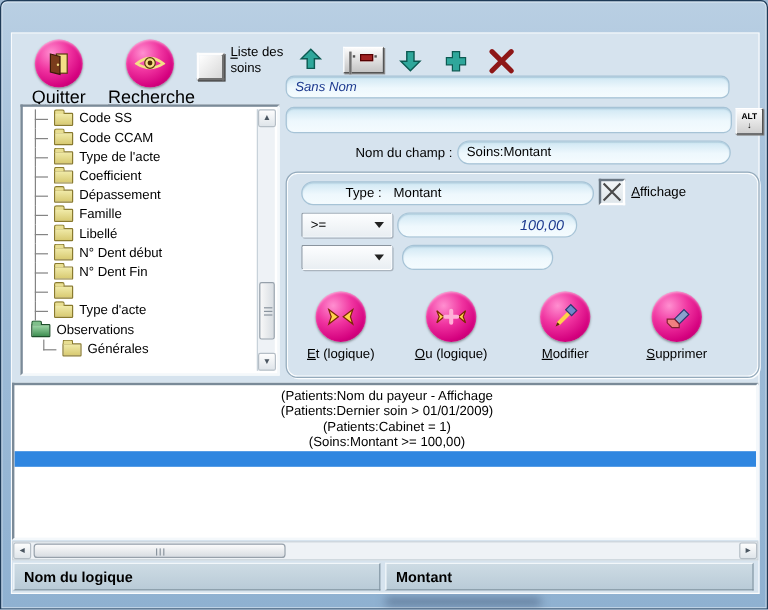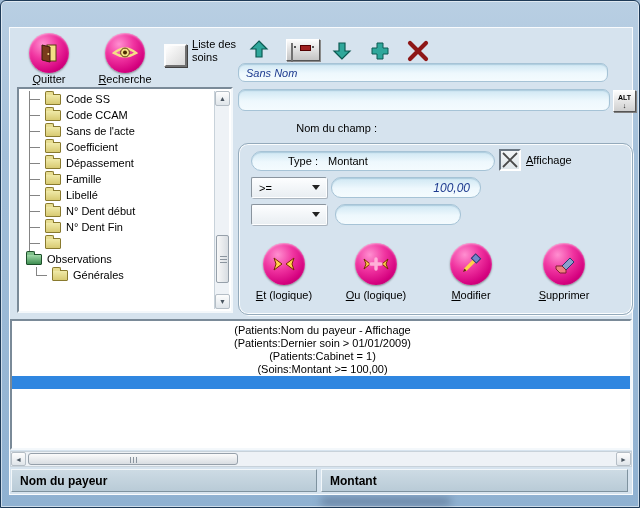--- a/index.html
+++ b/index.html
@@ -25,21 +25,21 @@
   
   .client { position:absolute; left:8px; top:26px; width:624px; height:468px;
     background:#d6e3ee; box-shadow:inset 0 0 0 1px rgba(255,255,255,.85); }
 
   
   .round-btn { position:absolute; width:40px; height:40px; border-radius:50%;
     background:radial-gradient(circle at 35% 28%, #ff8fd0 0%, #f034a0 38%, #d4007e 72%, #8f0055 100%);
     box-shadow:0 1px 2px rgba(0,0,0,.4), inset 0 1px 2px rgba(255,255,255,.5);
     display:flex; align-items:center; justify-content:center; cursor:pointer; }
   .round-btn svg { display:block; }
-  .tool-label { position:absolute; width:70px; text-align:center; font-size:11px; color:#000; }
+  .tool-label { position:absolute; width:70px; text-align:center; font-size:15px; color:#000; }
   .ul::first-letter { text-decoration:underline; }
 
   .cb3d { position:absolute; width:23px; height:23px; background:linear-gradient(135deg,#ffffff,#d8d8d8);
     border-top:2px solid #fdfdfd; border-left:2px solid #fdfdfd;
     border-right:2px solid #707070; border-bottom:2px solid #707070;
     box-shadow:1px 1px 0 #404040; cursor:pointer; }
   .cb-label2 { position:absolute; font-size:11px; line-height:13px; color:#000; width:62px; }
 
   .icon-btn { position:absolute; cursor:pointer; }
   .cassette { width:34px; height:22px; background:linear-gradient(180deg,#fcfcfc,#c4c4c4);
@@ -207,37 +207,38 @@
     </div>
 
     <div class="pill r6 navy field-text" style="left:229px;top:36px;width:370px;height:19px;">Sans Nom</div>
     <div class="pill r6 field-text" style="left:229px;top:62px;width:372px;height:22px;"></div>
     <div class="alt-btn" style="left:604px;top:63px;">
       <span>ALT</span><br>
       <span>↓</span>
     </div>
 
     <div class="plain-label" style="left:260px;top:95px;width:108px;text-align:right;">Nom du champ :</div>
+    <div class="pill r10 field-text" style="left:372px;top:90px;width:228px;height:20px;">Soins:Montant</div>
 
     <div class="treebox">
       <div class="tree-items">
           <div class="tree-row">
             <span class="tcon"></span>
             <span class="ficon"></span>
             <span class="tlabel">Code SS</span>
           </div>
           <div class="tree-row">
             <span class="tcon"></span>
             <span class="ficon"></span>
             <span class="tlabel">Code CCAM</span>
           </div>
           <div class="tree-row">
             <span class="tcon"></span>
             <span class="ficon"></span>
-            <span class="tlabel">Sans de l'acte</span>
+            <span class="tlabel">Type de l'acte</span>
           </div>
           <div class="tree-row">
             <span class="tcon"></span>
             <span class="ficon"></span>
             <span class="tlabel">Coefficient</span>
           </div>
           <div class="tree-row">
             <span class="tcon"></span>
             <span class="ficon"></span>
             <span class="tlabel">Dépassement</span>
@@ -259,20 +260,25 @@
           </div>
           <div class="tree-row">
             <span class="tcon"></span>
             <span class="ficon"></span>
             <span class="tlabel">N° Dent Fin</span>
           </div>
           <div class="tree-row">
             <span class="tcon"></span>
             <span class="ficon"></span>
             <span class="tlabel"></span>
+          </div>
+          <div class="tree-row">
+            <span class="tcon"></span>
+            <span class="ficon"></span>
+            <span class="tlabel">Type d'acte</span>
           </div>
           <div class="tree-row obs">
             <span class="ficon green"></span>
             <span class="tlabel">Observations</span>
           </div>
           <div class="tree-row child">
             <span class="tcon"></span>
             <span class="ficon"></span>
             <span class="tlabel">Générales</span>
           </div>
@@ -360,17 +366,17 @@
         </div>
       <div class="sel-row"></div>
     </div>
 
     <div class="hsb">
       <div class="sb-arrow left">◄</div>
       <div class="hthumb"></div>
       <div class="sb-arrow right">►</div>
     </div>
 
-    <div class="fcell" style="left:2px;width:306px;">Nom du payeur</div>
+    <div class="fcell" style="left:2px;width:306px;">Nom du logique</div>
     <div class="fcell" style="left:312px;width:307px;">Montant</div>
 
   </div>
 </div>
 
 </body></html>

